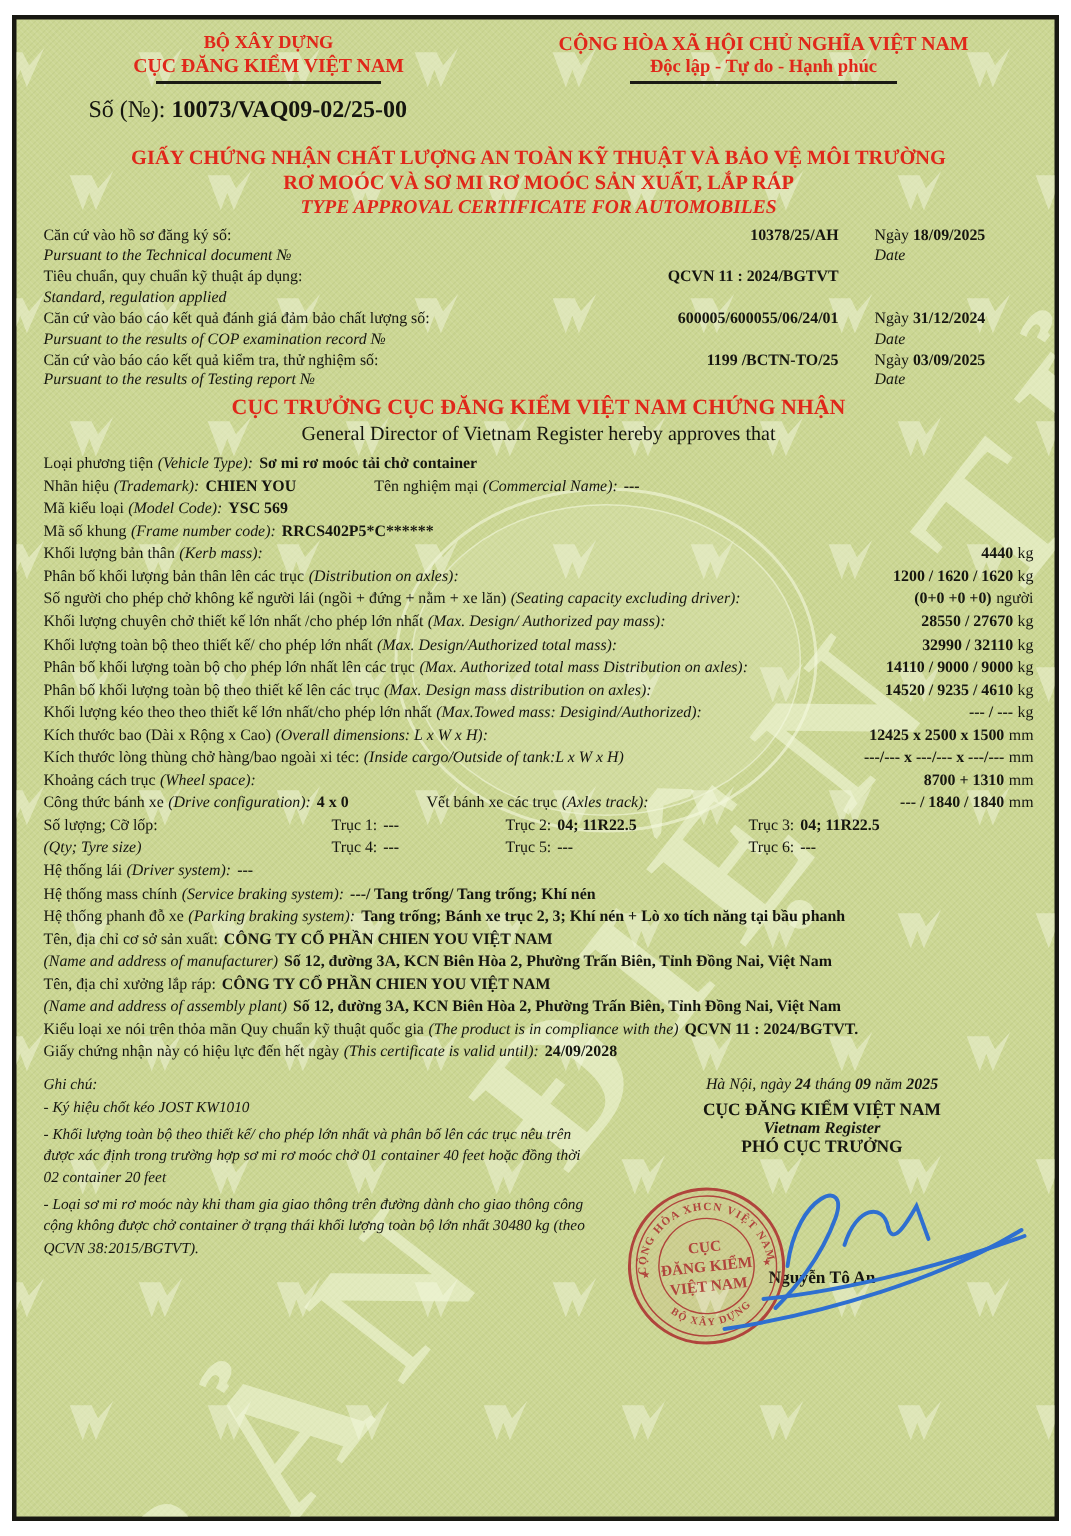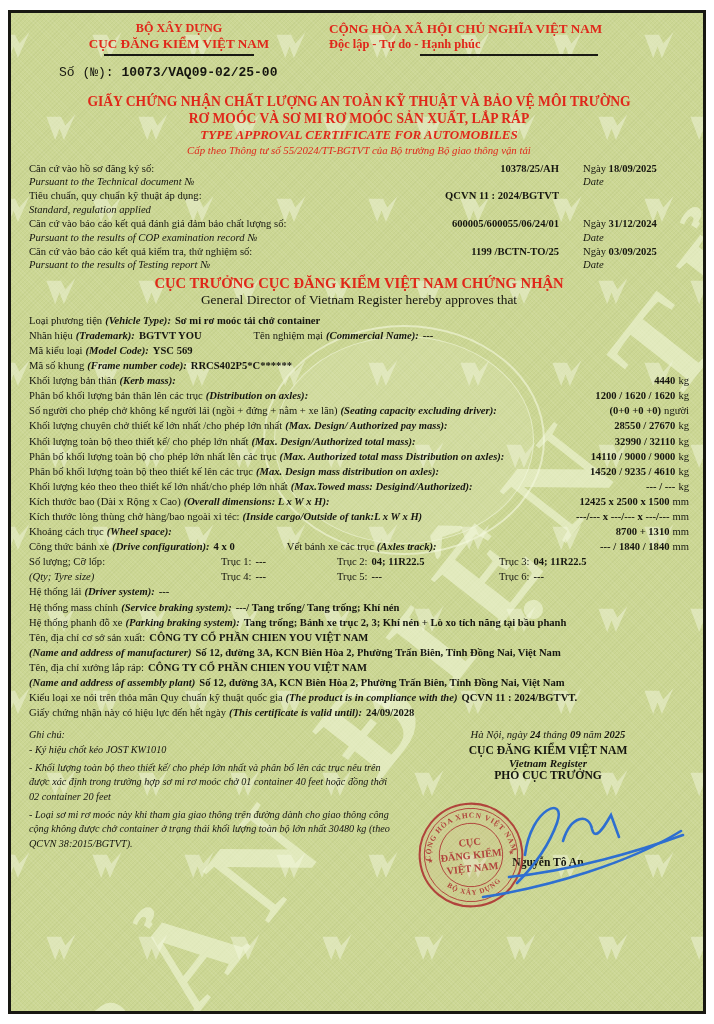--- a/index.html
+++ b/index.html
@@ -19,30 +19,30 @@
   .wm-tile{position:absolute;width:36px;height:32px;opacity:.55;}
   .wm-big{position:absolute;left:-130px;top:560px;width:1100px;z-index:1;pointer-events:none;
         transform:rotate(-52deg);transform-origin:center;
         font-size:128px;font-weight:bold;letter-spacing:26px;text-align:center;
         color:rgba(244,249,222,0.55);white-space:nowrap;}
   .content{position:relative;z-index:2;padding:8px 14px 0 18px;}
 
   
   .hdr{display:flex;}
   .hdr-left{width:300px;text-align:center;}
-  .hdr-right{flex:1;}
+  .hdr-right{flex:1;text-align:center;}
   .red{color:#e0271a;}
   .h-min{font-weight:bold;font-size:12.2px;line-height:15px;}
   .h-agency{font-weight:bold;font-size:13.2px;line-height:16px;}
   .h-nation{font-weight:bold;font-size:13.2px;line-height:15px;}
   .h-motto{font-weight:bold;font-size:12.4px;line-height:16px;}
   .hline{height:2px;background:#1a1a14;margin:2px auto 0;}
   .hline.l{width:150px;}
   .hline.r{width:178px;}
-  .no-line{margin:9px 0 14px 30px;font-size:13px;font-family:Liberation Mono, monospace;}
+  .no-line{margin:9px 0 14px 30px;font-size:16px;}
   .no-line .num{font-weight:bold;}
 
   
   .title{text-align:center;margin-top:8px;}
   .t1{font-weight:bold;font-size:13.6px;line-height:16.5px;}
   .t2{font-weight:bold;font-size:13.6px;line-height:16px;}
   .t3{font-weight:bold;font-style:italic;font-size:13px;line-height:16px;}
   .t4{font-style:italic;font-size:10.8px;line-height:14px;}
 
   
@@ -57,21 +57,21 @@
   .ref .when .dv{font-weight:bold;}
   .ref .when .de{font-style:italic;}
 
   .approve{text-align:center;margin-top:3px;}
   .ap1{font-weight:bold;font-size:14.6px;color:#e0271a;line-height:17px;}
   .ap2{font-size:13.4px;line-height:15px;}
 
   
   .specs{margin-top:6px;}
   .row{display:flex;align-items:baseline;white-space:nowrap;font-size:10.6px;line-height:15.1px;}
-  .row .en{font-style:italic;margin-left:3px;font-weight:bold;}
+  .row .en{font-style:italic;margin-left:3px;}
   .row .iv{font-weight:bold;margin-left:4px;}
   .row .sp{flex:1;}
   .row .num{font-weight:bold;}
   .row .unit{margin-left:3px;}
   .row .midgrp{margin-left:52px;}
   .tyre-l1{width:192px;}
   .tyre-l2{width:192px;font-style:italic;}
   .tcol1{width:116px;}
   .tcol2{width:162px;}
   .tcol3{flex:1;}
@@ -409,21 +409,20 @@
       </div>
       <div class="no-line">
         <span>Số (№):</span>
         <span class="num">10073/VAQ09-02/25-00</span>
       </div>
 
       <div class="title">
         <div class="t1 red">GIẤY CHỨNG NHẬN CHẤT LƯỢNG AN TOÀN KỸ THUẬT VÀ BẢO VỆ MÔI TRƯỜNG</div>
         <div class="t2 red">RƠ MOÓC VÀ SƠ MI RƠ MOÓC SẢN XUẤT, LẮP RÁP</div>
         <div class="t3 red">TYPE APPROVAL CERTIFICATE FOR AUTOMOBILES</div>
-        <div class="t4 red">Cấp theo Thông tư số 55/2024/TT-BGTVT của Bộ trưởng Bộ giao thông vận tải</div>
       </div>
 
       <div class="refs">
         <div class="ref">
           <div class="labels">
               <div class="lv">Căn cứ vào hồ sơ đăng ký số:</div>
               <div class="le">Pursuant to the Technical document №</div>
             </div>
           <div class="value">10378/25/AH</div>
           <div class="when">
@@ -475,21 +474,21 @@
 
         <div class="row">
           <span>Loại phương tiện</span>
             <span class="en">(Vehicle Type):</span>
             <span class="iv">Sơ mi rơ moóc tải chở container</span>
         </div>
 
         <div class="row">
           <span>Nhãn hiệu</span>
             <span class="en">(Trademark):</span>
-            <span class="iv">BGTVT YOU</span>
+            <span class="iv">CHIEN YOU</span>
           <span class="midgrp"><span>Tên nghiệm mại</span><span class="en">(Commercial Name):</span><span class="iv">---</span></span>
         </div>
 
         <div class="row">
           <span>Mã kiểu loại</span>
             <span class="en">(Model Code):</span>
             <span class="iv">YSC 569</span>
         </div>
 
         <div class="row">

